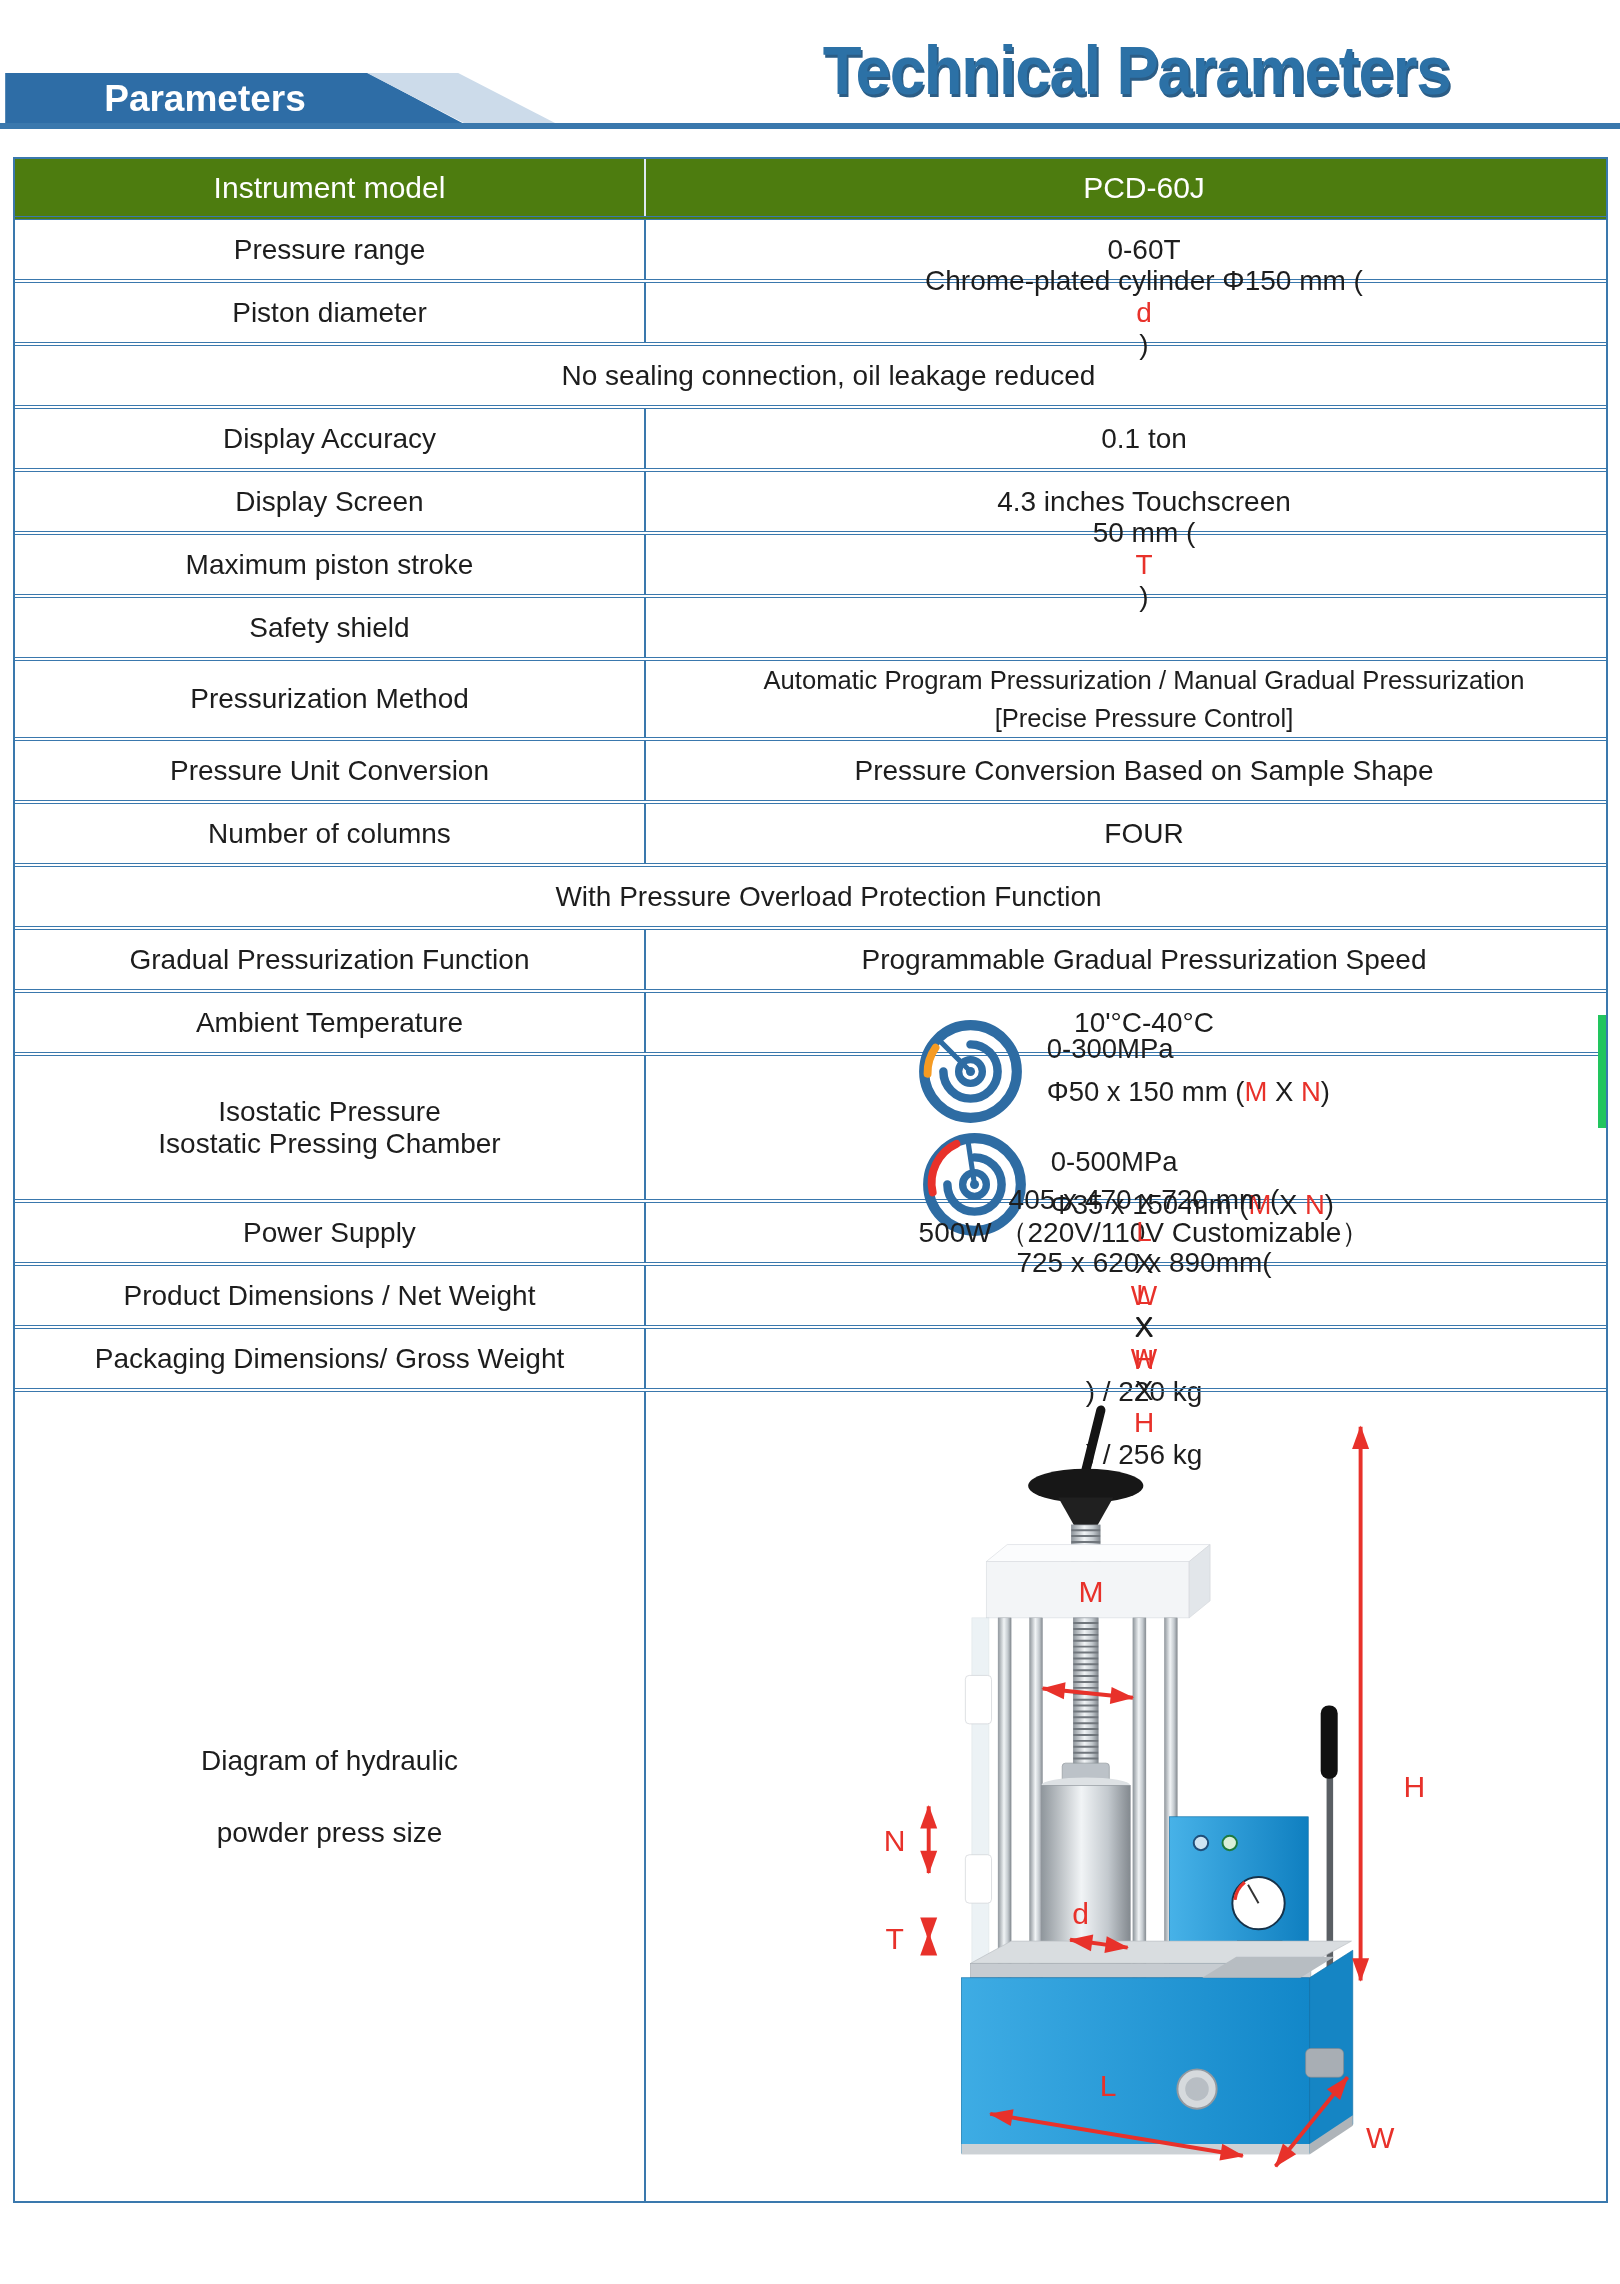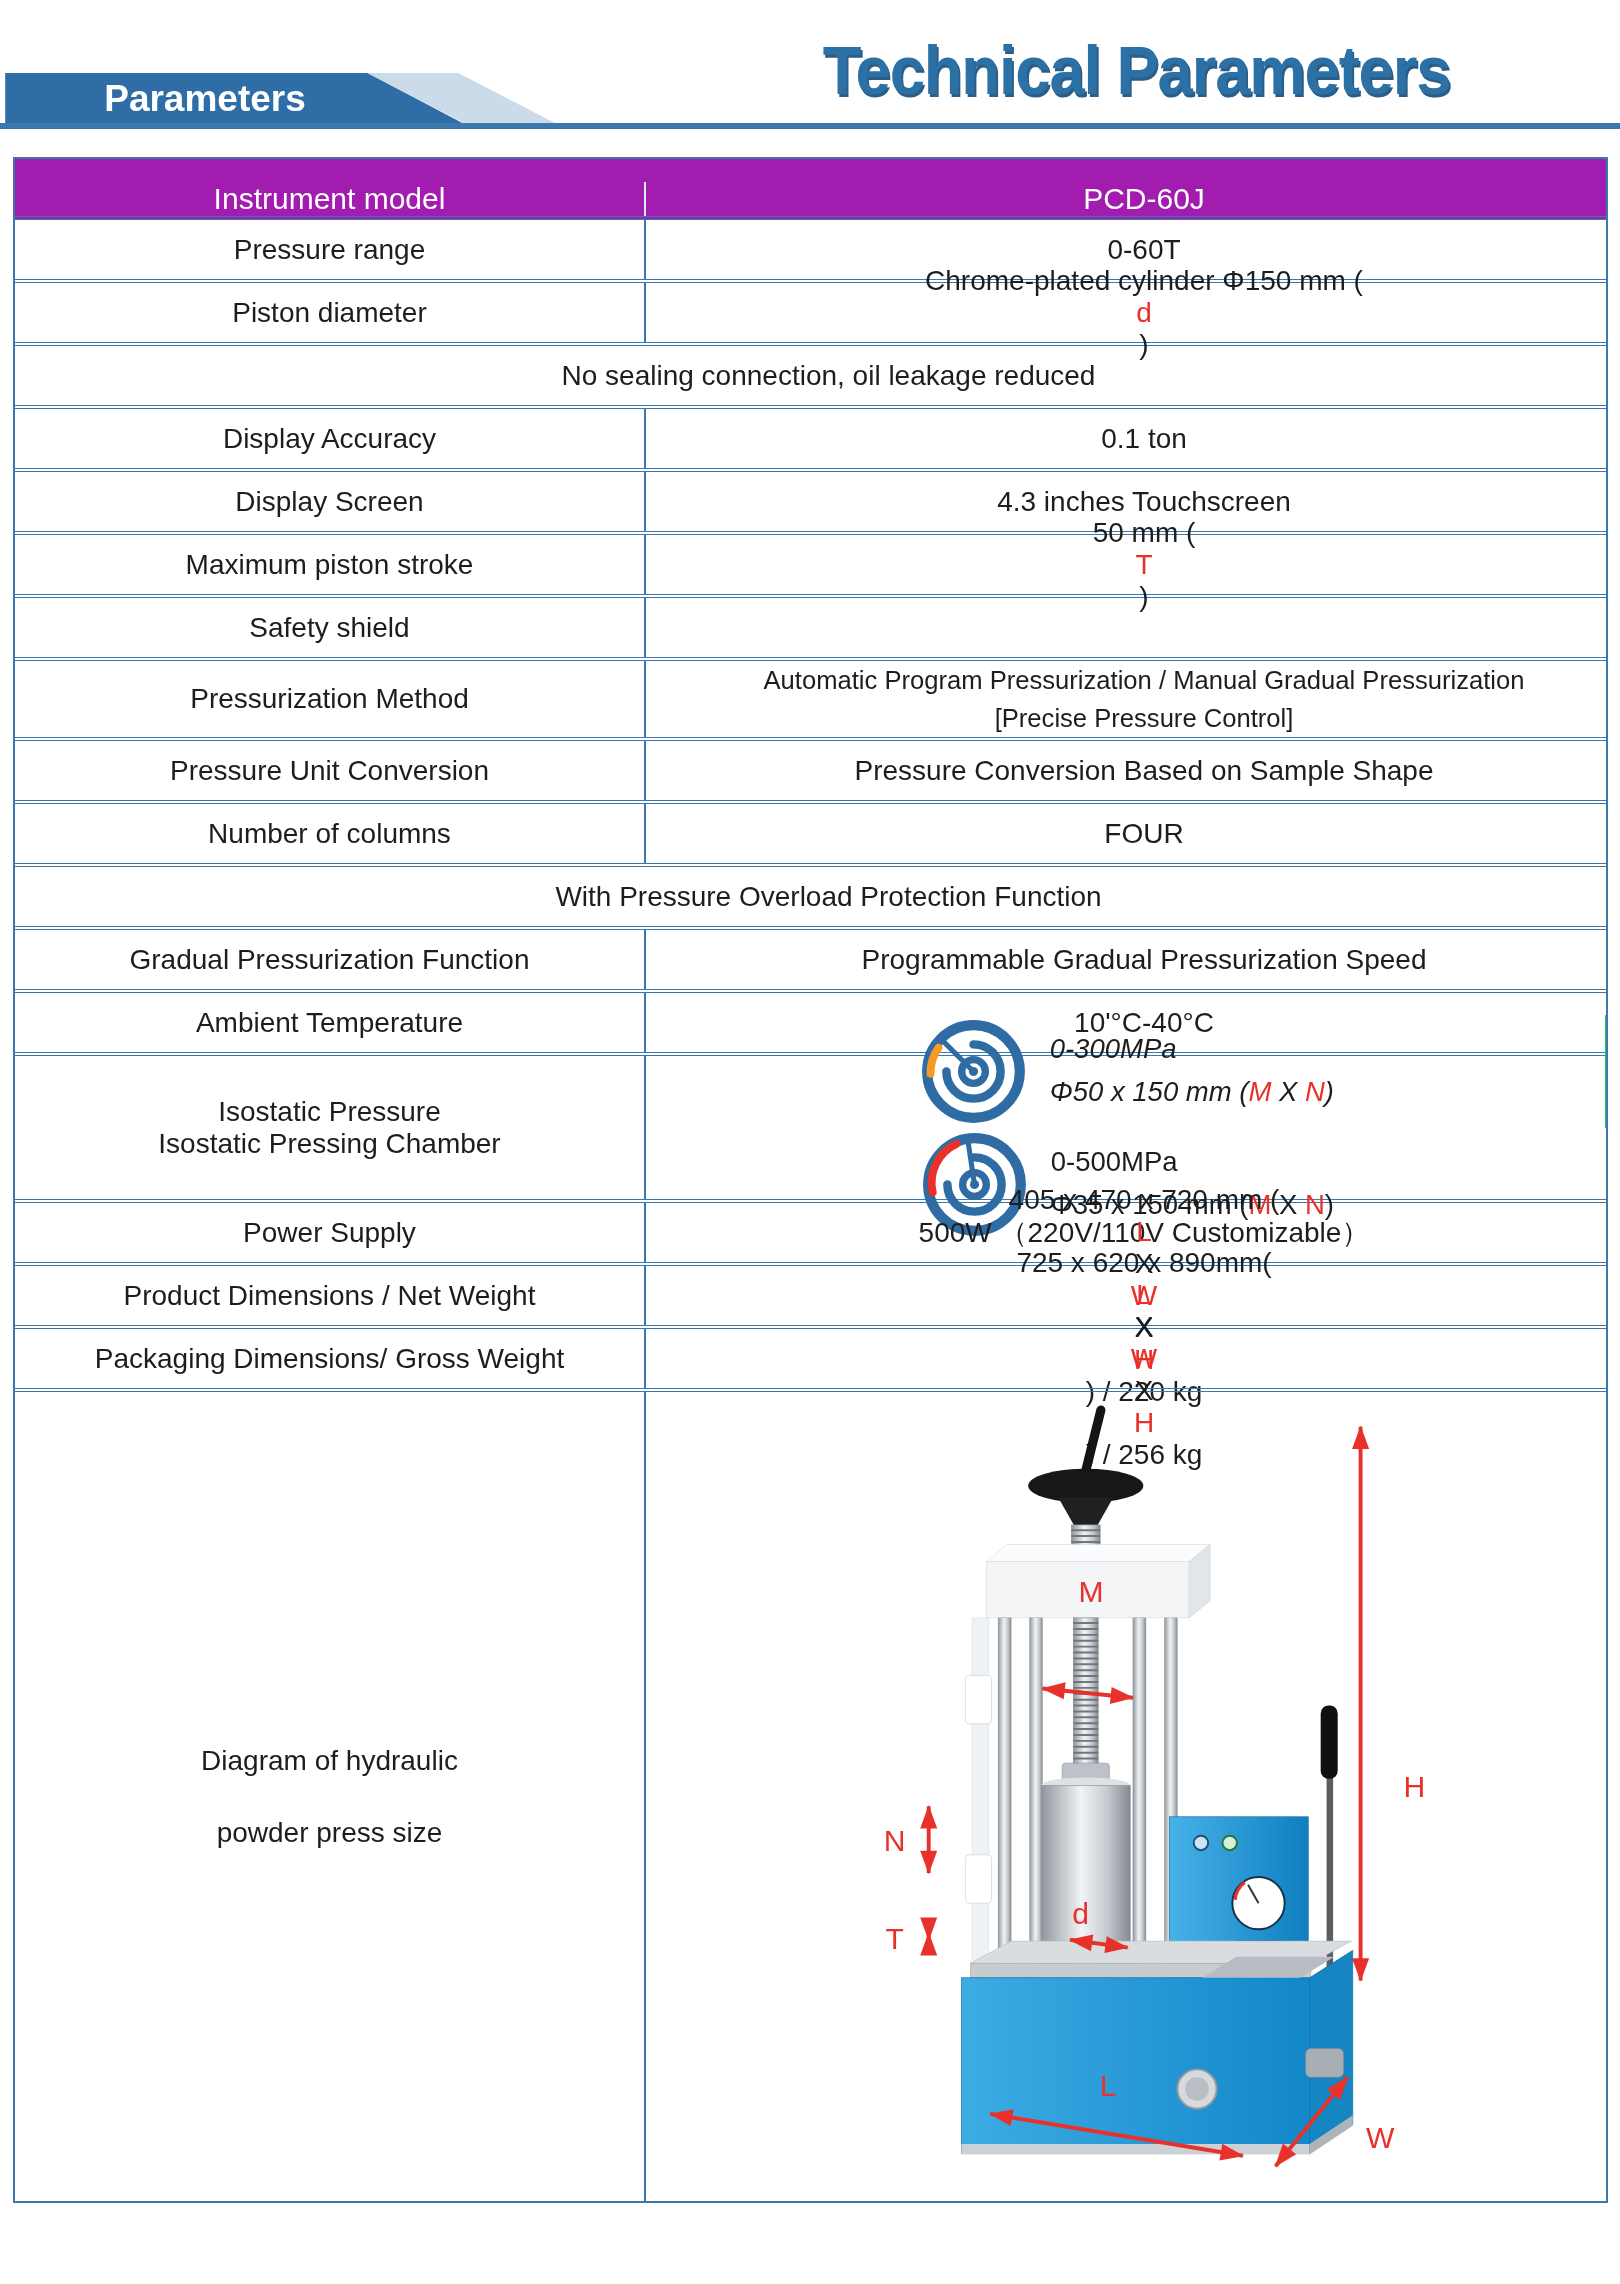--- a/index.html
+++ b/index.html
@@ -16,36 +16,36 @@
                font-size:37px;letter-spacing:0px;}
   .header-rule{position:absolute;left:0;top:123px;width:1621px;height:5.9px;background:#3a78ad;}
   .page-title{position:absolute;left:668px;top:31px;width:937px;text-align:center;
               font-size:69px;font-weight:bold;color:#2c71a6;transform:scaleX(.92);
               transform-origin:center;text-shadow:2px 2.6px 0 #2b5d86;letter-spacing:-1.3px;white-space:nowrap;}
 
   
   .tbl{position:absolute;left:13px;top:157px;width:1595px;border:2px solid #3a78ad;background:#fff;
        display:flex;flex-direction:column;box-sizing:border-box;}
   .row{display:flex;border-bottom:4.6px double #3a78ad;height:63px;box-sizing:border-box;}
-  .row.head{height:61px;background:#a21caf;align-items:flex-end;}
+  .row.head{height:61px;background:#4d7c0f;}
   .row.tall{height:80px;}
   .row.iso{height:147px;}
   .row.diagram{height:809px;border-bottom:none;}
   .p{width:631px;flex:0 0 631px;border-right:2px solid #3a78ad;display:flex;flex-direction:column;
      align-items:center;justify-content:center;text-align:center;font-size:28px;box-sizing:border-box;}
   .v{flex:1;display:flex;flex-direction:column;align-items:center;justify-content:center;
      text-align:center;font-size:28px;padding-left:36px;}
   .head .p,.head .v{color:#fff;font-size:30px;}
   .head .p{border-right-color:#dfe9f2;}
   .red{color:#e8312a;}
   .v-lines{font-size:25.6px;line-height:1.5;}
   
   .v-iso{flex:1;display:flex;align-items:stretch;padding:0;}
   .iso-cell{flex:1;display:flex;align-items:center;justify-content:center;gap:19.7px;}
-  .iso-cell.first{border-right:1px solid #22c55e;font-style:italic;}
+  .iso-cell.first{border-right:8px solid #22c55e;}
   .iso-text{display:flex;flex-direction:column;align-items:flex-start;text-align:left;
             font-size:27.5px;line-height:1.55;}
   .gauge{width:113px;height:113px;flex:0 0 113px;}
   
   .p-diagram div{line-height:1;}
   .p-diagram .l2{margin-top:44px;}
   .v-diagram{position:relative;padding:0;}
   .v-diagram svg{position:absolute;left:0;top:0;width:100%;height:100%;}
   .dim-label{font-family:"Liberation Sans",sans-serif;font-size:46px;fill:#e8312a;}
 </style>

